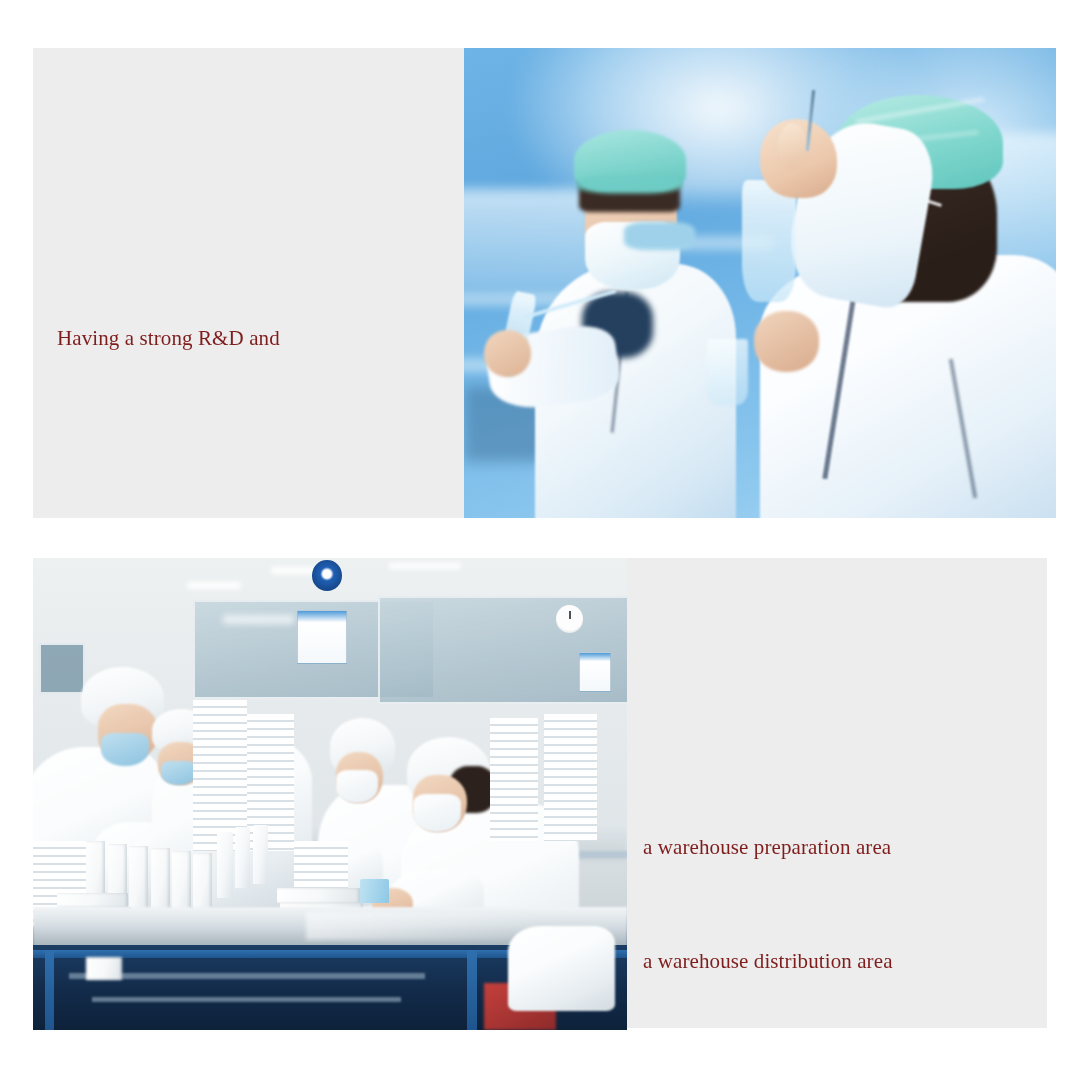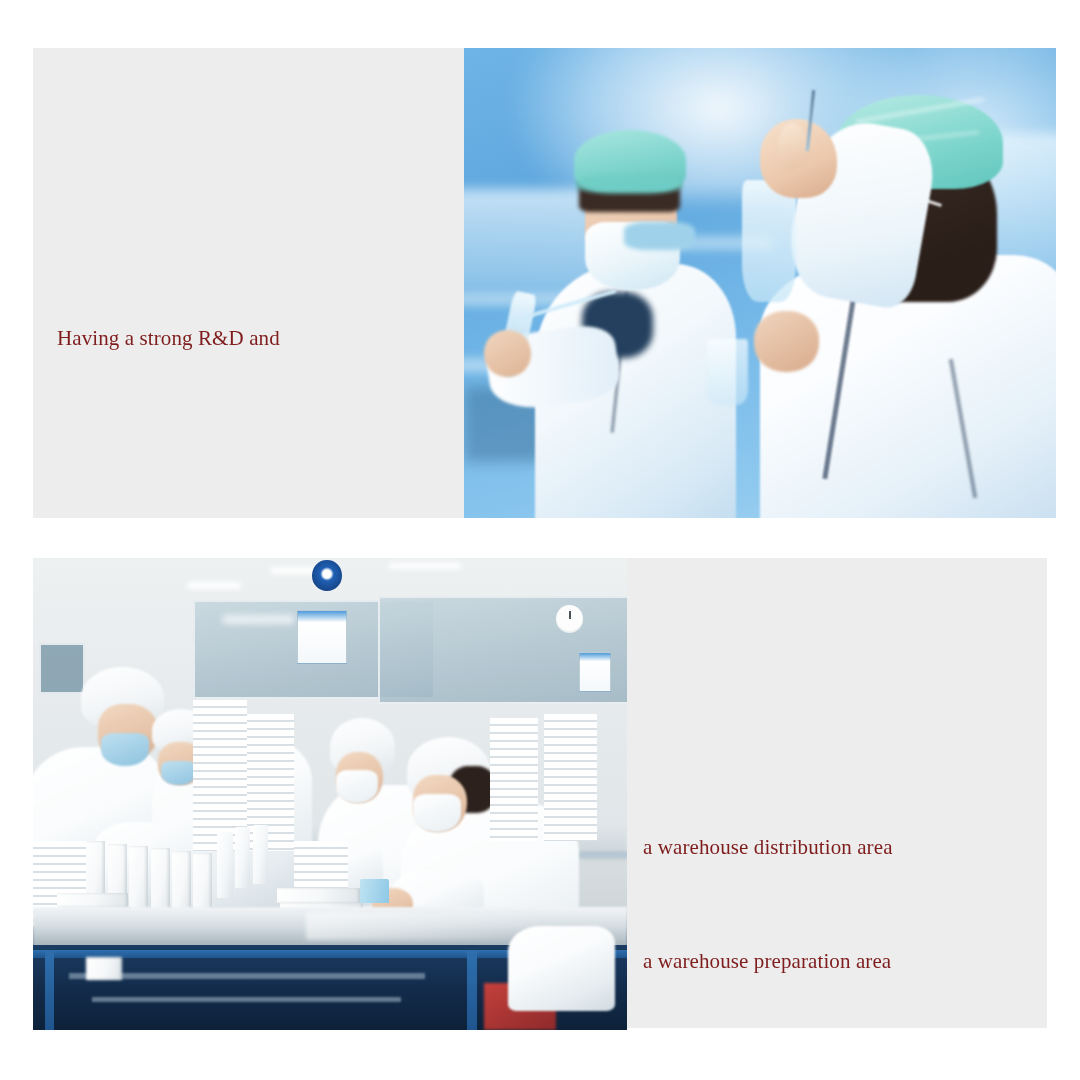--- a/index.html
+++ b/index.html
@@ -440,22 +440,22 @@
     <div class="t2-hand2"></div>
     <div class="t2-hand"></div>
     <div class="t2-finger"></div>
     <div class="t2-needle"></div>
     <div class="beaker"></div>
   </div>
 
   <div class="panel-gray" style="left:627px; top:558px; width:420px; height:470px;"></div>
 
   <div class="caption" style="left:643px; top:752px; width:400px;">
+    <span class="line">a warehouse preparation area</span>
     <span class="line">a warehouse distribution area</span>
-    <span class="line">a warehouse preparation area</span>
   </div>
 
   <div class="photo" id="photo-warehouse">
     <div class="wall"></div>
 
     <div class="ceil-light" style="left:26%; top:5%; width:9%; height:1.6%;"></div>
     <div class="ceil-light" style="left:40%; top:2%; width:10%; height:1.4%;"></div>
     <div class="ceil-light" style="left:60%; top:1%; width:12%; height:1.4%;"></div>
 
     <div class="win" style="left:27%; top:9%; width:40%; height:20%;"></div>

